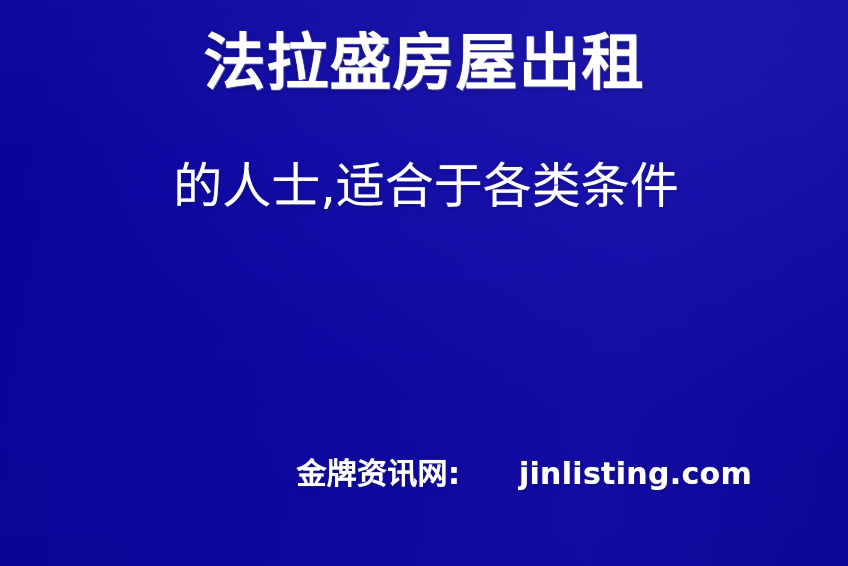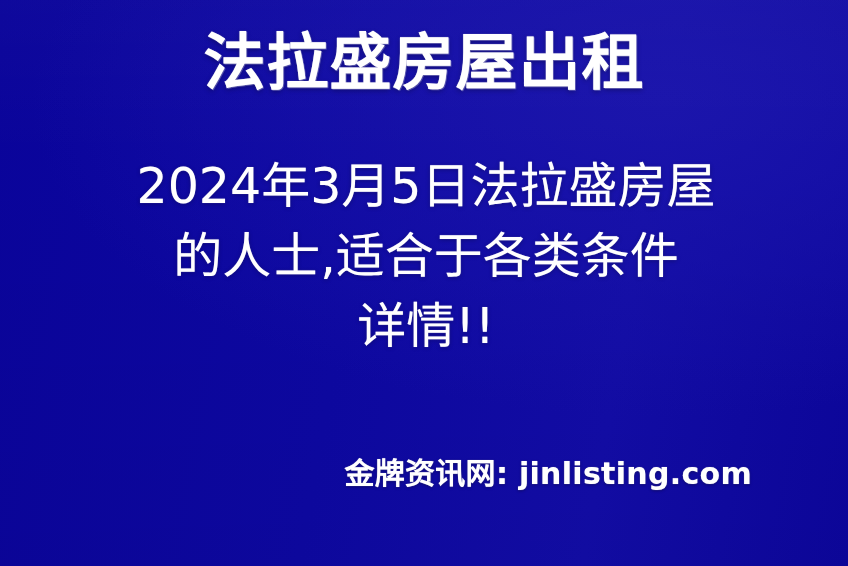--- a/index.html
+++ b/index.html
@@ -108,37 +108,35 @@
     line-height: 36px;
     font-weight: 700;
     color: #ffffff;
     letter-spacing: 0.3px;
     white-space: nowrap;
     text-shadow:
       0 0 1px rgba(255,255,255,0.55),
       0 1px 3px rgba(0,0,0,0.35);
   }
 
-  .brand-site { font-weight: 700; }
+  .brand-site { font-weight: 700; margin-left: 48px; }
 </style>
 </head>
 <body>
 
 <div id="poster">
 
   <div class="stack">
 
     <div class="title-row">
       <h1 class="poster-title">法拉盛房屋出租</h1>
     </div>
 
     <div class="body-block">
-      <div class="body-line">2024年3月5日法拉盛房屋</div>
       <div class="body-line">的人士,适合于各类条件</div>
-      <div class="body-line tail">详情!!</div>
     </div>
 
     <div class="footer-row">
       <div class="footer-text">
         <span>金牌资讯网:</span>
         <span class="brand-site">jinlisting.com</span>
       </div>
     </div>
 
   </div>

